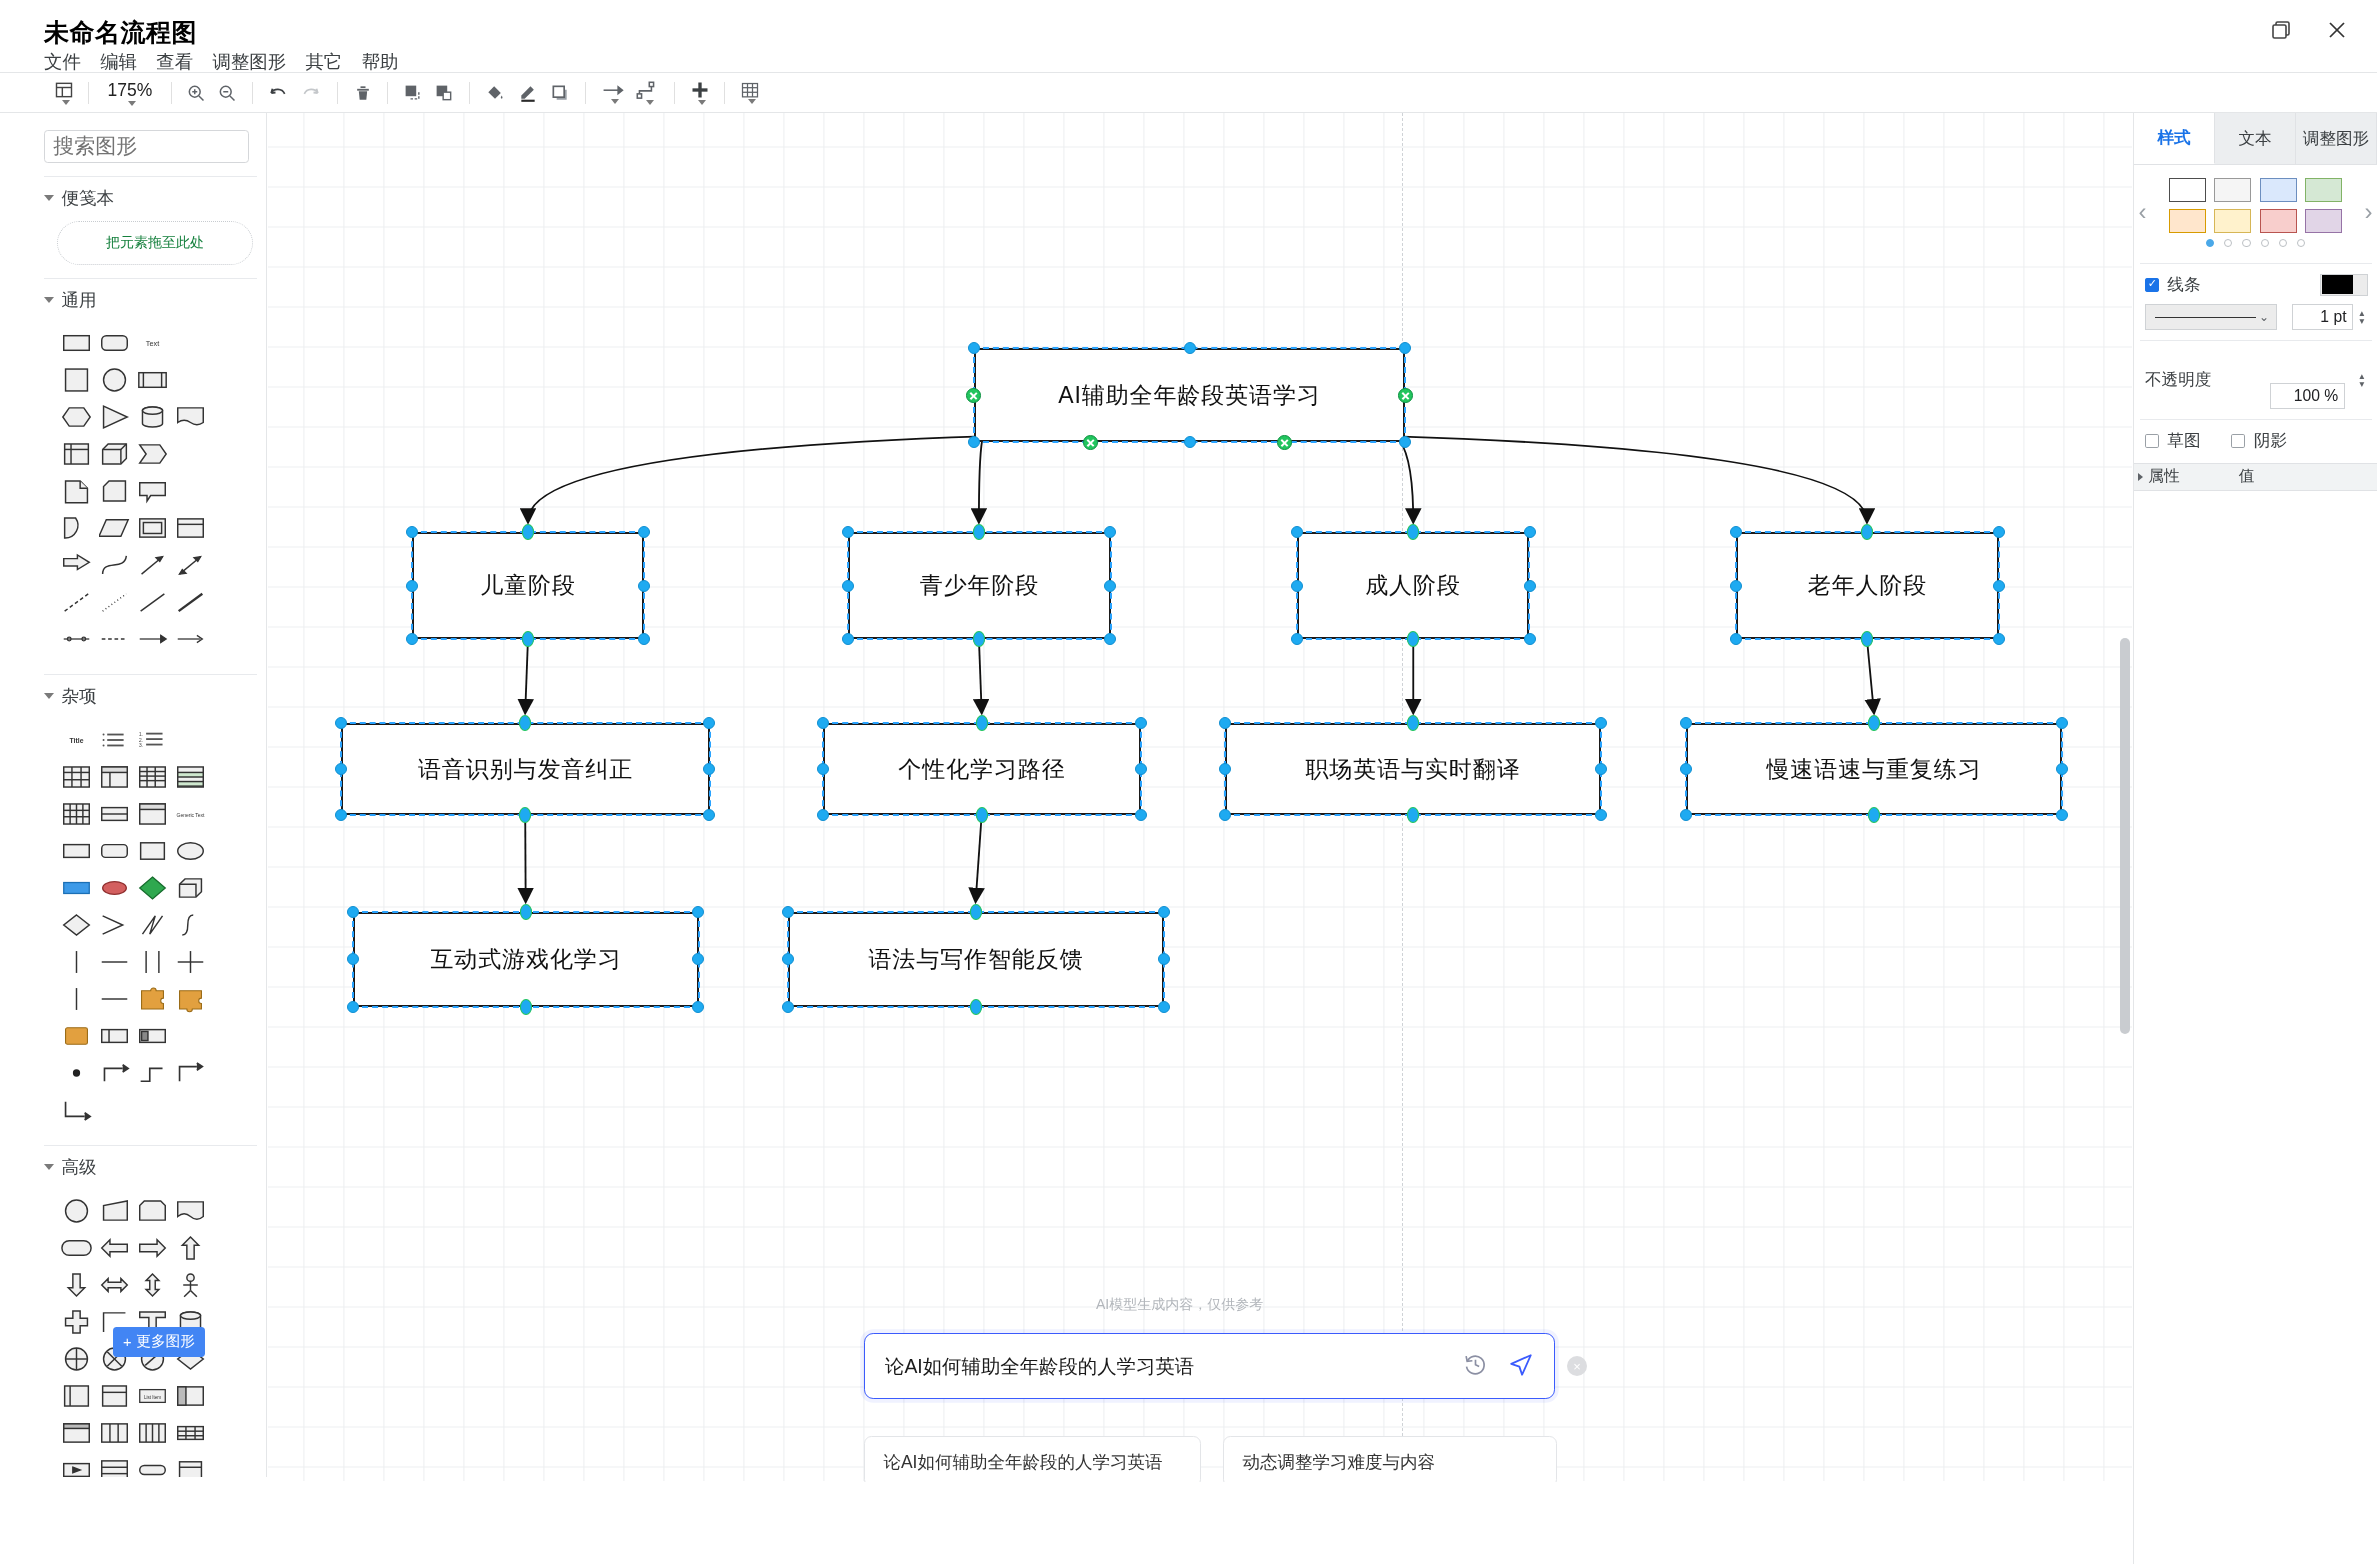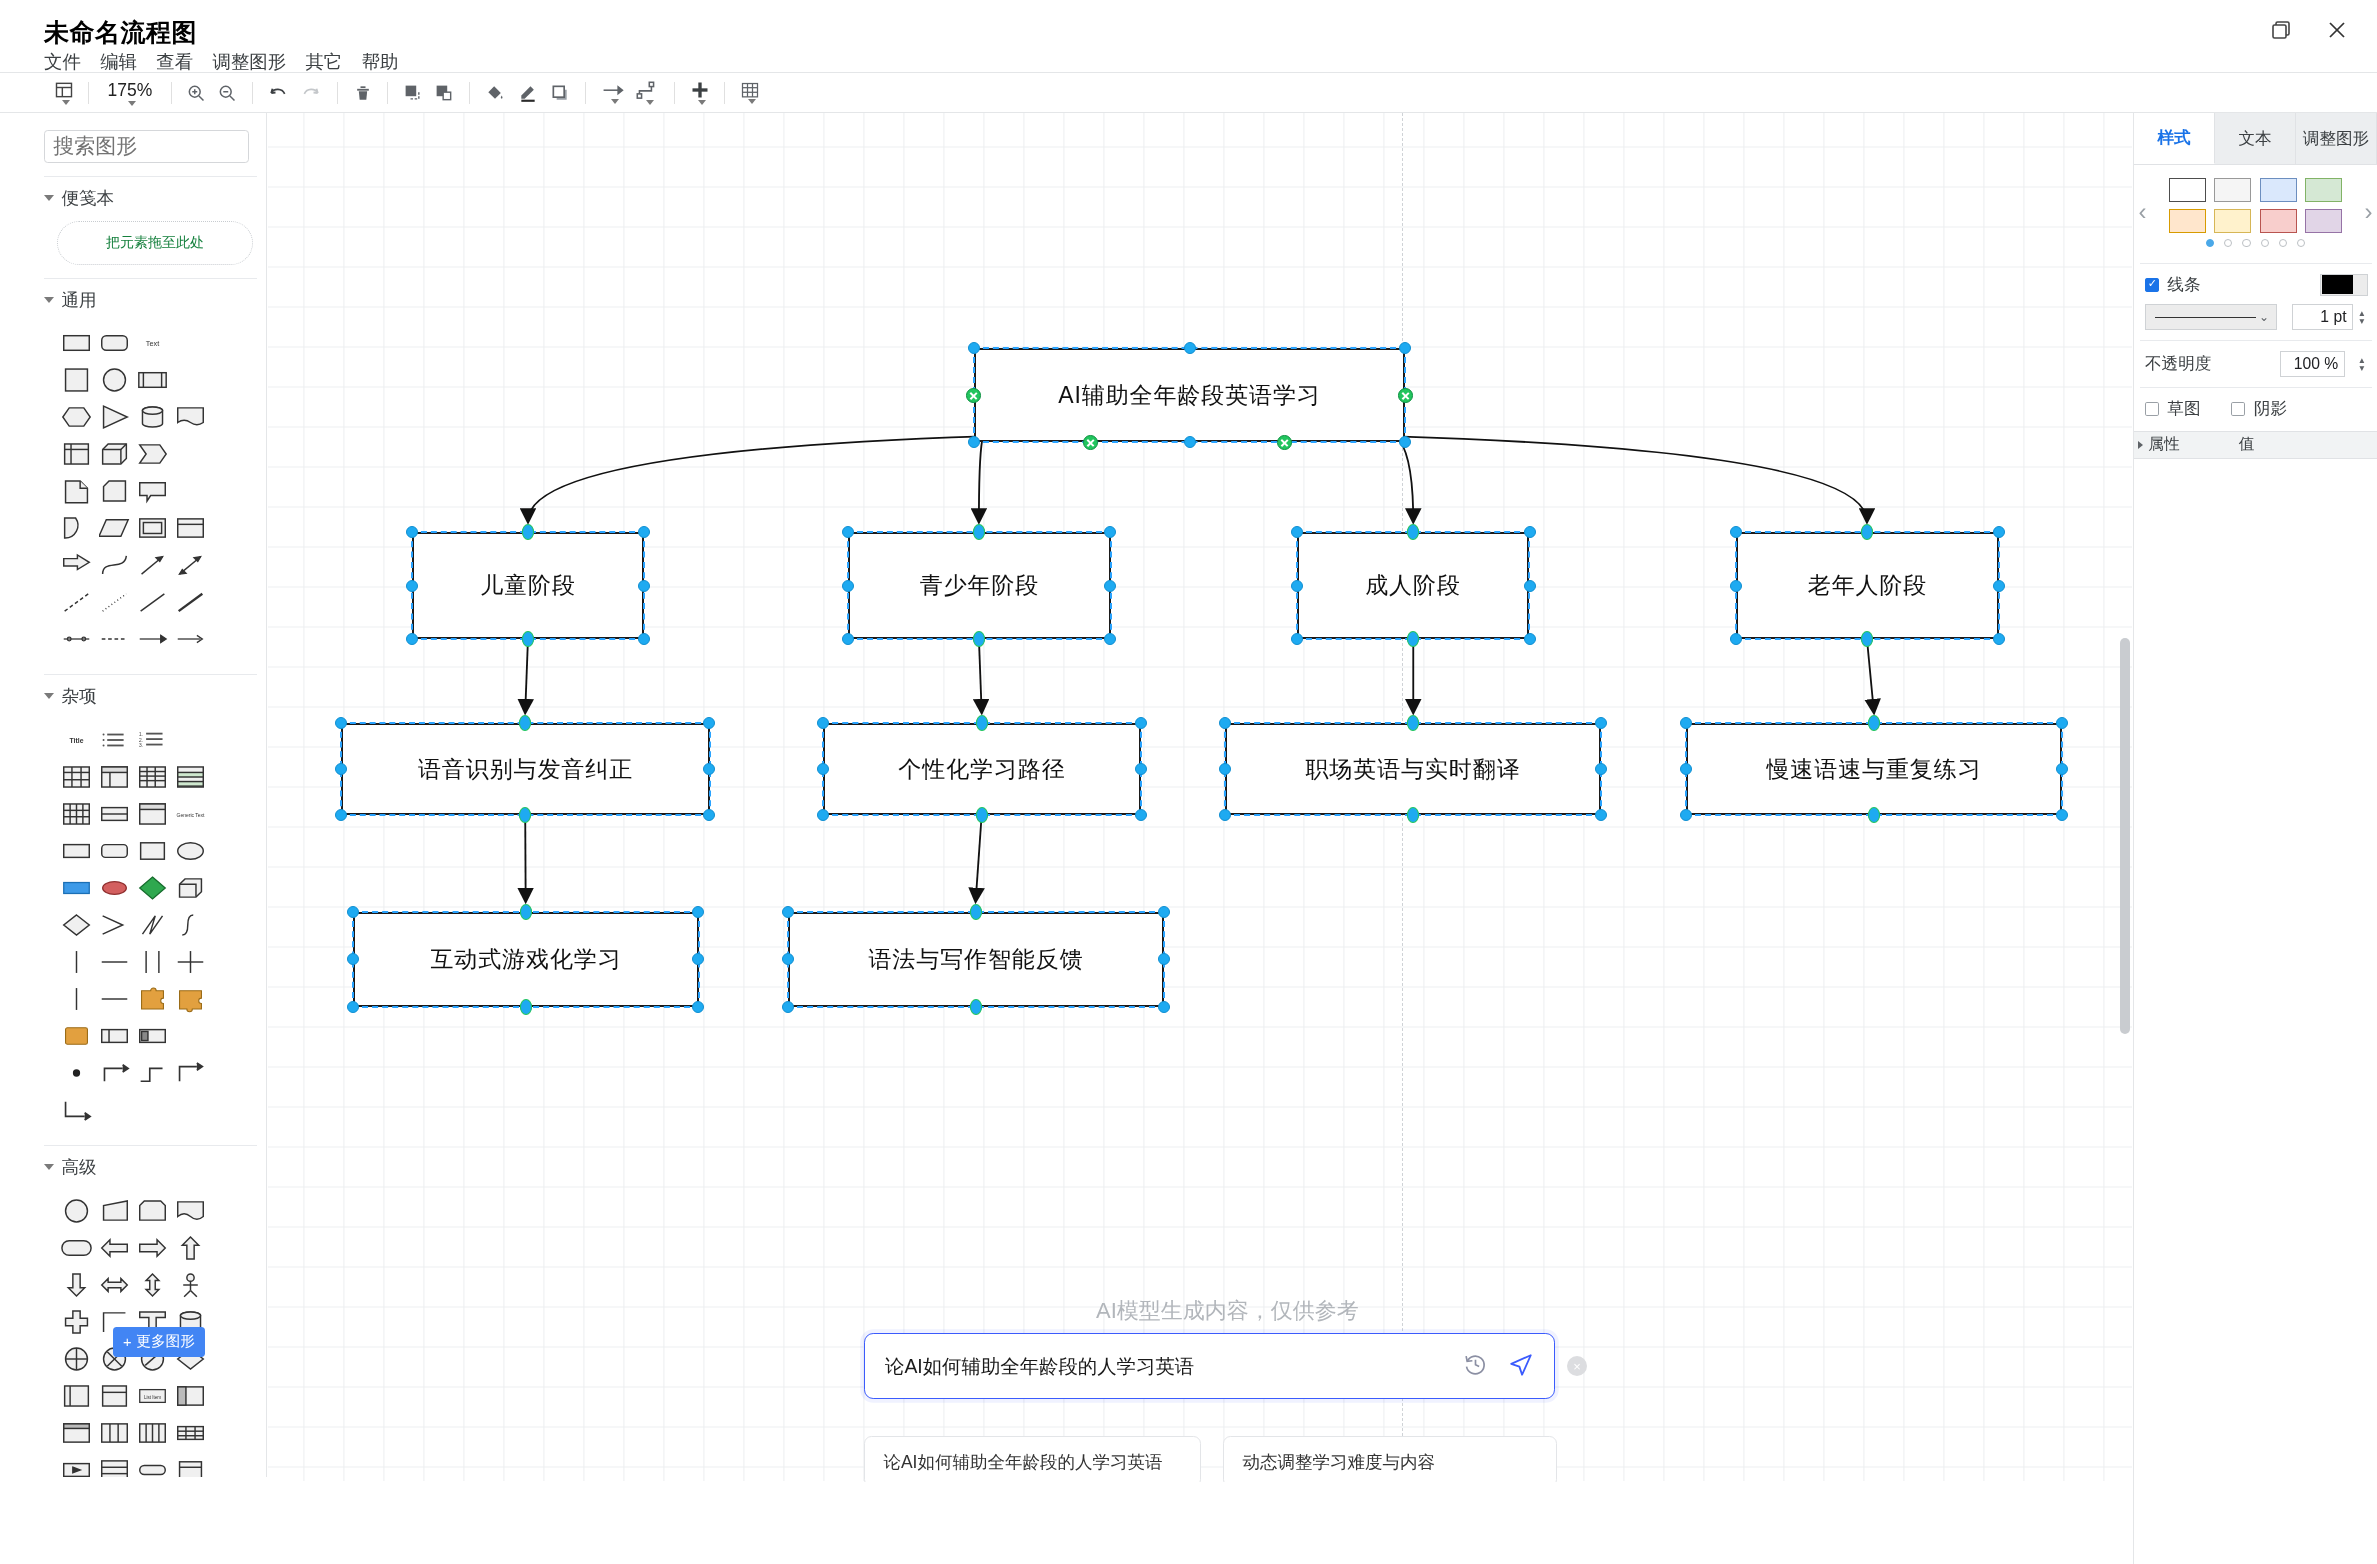--- a/index.html
+++ b/index.html
@@ -54,21 +54,21 @@
   
   .node { position:absolute; background:#fff; border:2.3px solid #1b1b1b; display:flex; align-items:center; justify-content:center; font-size:23px; color:#111; letter-spacing:0.9px;}
   .node.sel { outline:2.8px dashed #29a3ff; outline-offset:-1.8px; }
   .hdl { position:absolute; width:12px; height:12px; border-radius:50%; background:#1eaaf1; border:1.4px solid #0f8ed1; }
   .hdl-g { position:absolute; width:14.7px; height:14.7px; border-radius:50%; background:#22c55e; border:1.8px solid #0c8f40;}
   .hdl-go { position:absolute; width:12px; height:15.7px; border-radius:50%; background:#1eaaf1; border:1.8px solid #22c55e;}
   .hdl-g::before, .hdl-g::after { content:""; position:absolute; left:1.8px; top:5.5px; width:9.2px; height:1.8px; background:#fff; }
   .hdl-g::before { transform:rotate(45deg);} .hdl-g::after{transform:rotate(-45deg);}
 
   
-  .ai-note { position:absolute; left:1097px; top:1297px; font-size:22px; color:#b2b6bb;}
+  .ai-note { position:absolute; left:1097px; top:1297px; font-size:14px; color:#b2b6bb;}
   .ai-input { position:absolute; left:864px; top:1333px; width:691px; height:66px; background:#fff; border:1.8px solid #3b5bfd; border-radius:9.2px; display:flex; align-items:center; padding:0 20px; box-shadow:0 0 0 3.7px rgba(59,91,253,.08);}
   .ai-input .val { flex:1; font-size:19.4px; color:#1a1a1a;}
   .ai-close { position:absolute; left:1567px; top:1356px; width:20px; height:20px; border-radius:50%; background:#dcdde0; color:#fff; font-size:13px; display:flex; align-items:center; justify-content:center;}
   .sugg { position:absolute; height:51px; background:#fff; border:0.9px solid #e3e5e8; border-radius:7.4px; display:flex; align-items:center; padding-left:18.4px; font-size:17.5px; color:#333;}
 
   
   .bottombar { position:absolute; left:0; top:1482px; width:2377px; height:83px; background:#fff;}
 
   
   .rpanel { position:absolute; left:2133px; top:113px; width:244px; height:1451px; background:#fff; border-left:0.9px solid #e4e6e8;}
@@ -1147,21 +1147,21 @@
       </div>
       <div class="spin" style="margin-top:8.3px;margin-right:9.2px;">
           <span>▲</span>
           <span>▼</span>
         </div>
     </div>
 
     <div class="rdiv"></div>
     <div class="rrow">
       <span>不透明度</span>
-      <span class="numbox" style="margin-left:auto;width:65px;">
+      <span class="numbox" style="margin-left:auto;width:75px;margin-top:32px;">
         <span>100 %</span>
       </span>
       <span class="spin">
           <span>▲</span>
           <span>▼</span>
         </span>
     </div>
 
     <div class="rdiv"></div>
     <div class="rrow" style="gap:0;">

